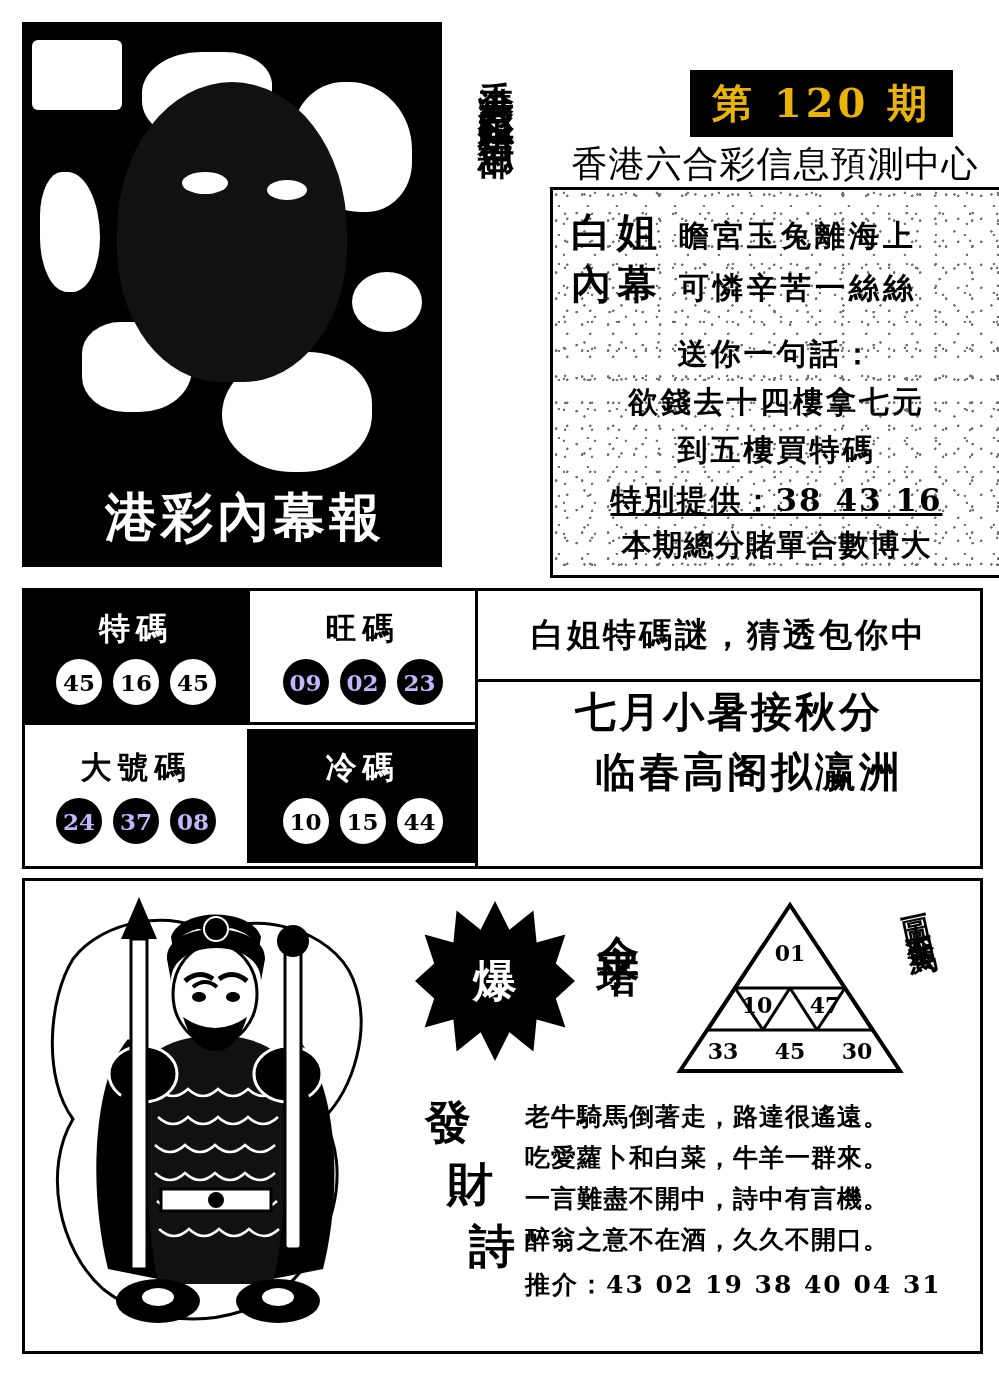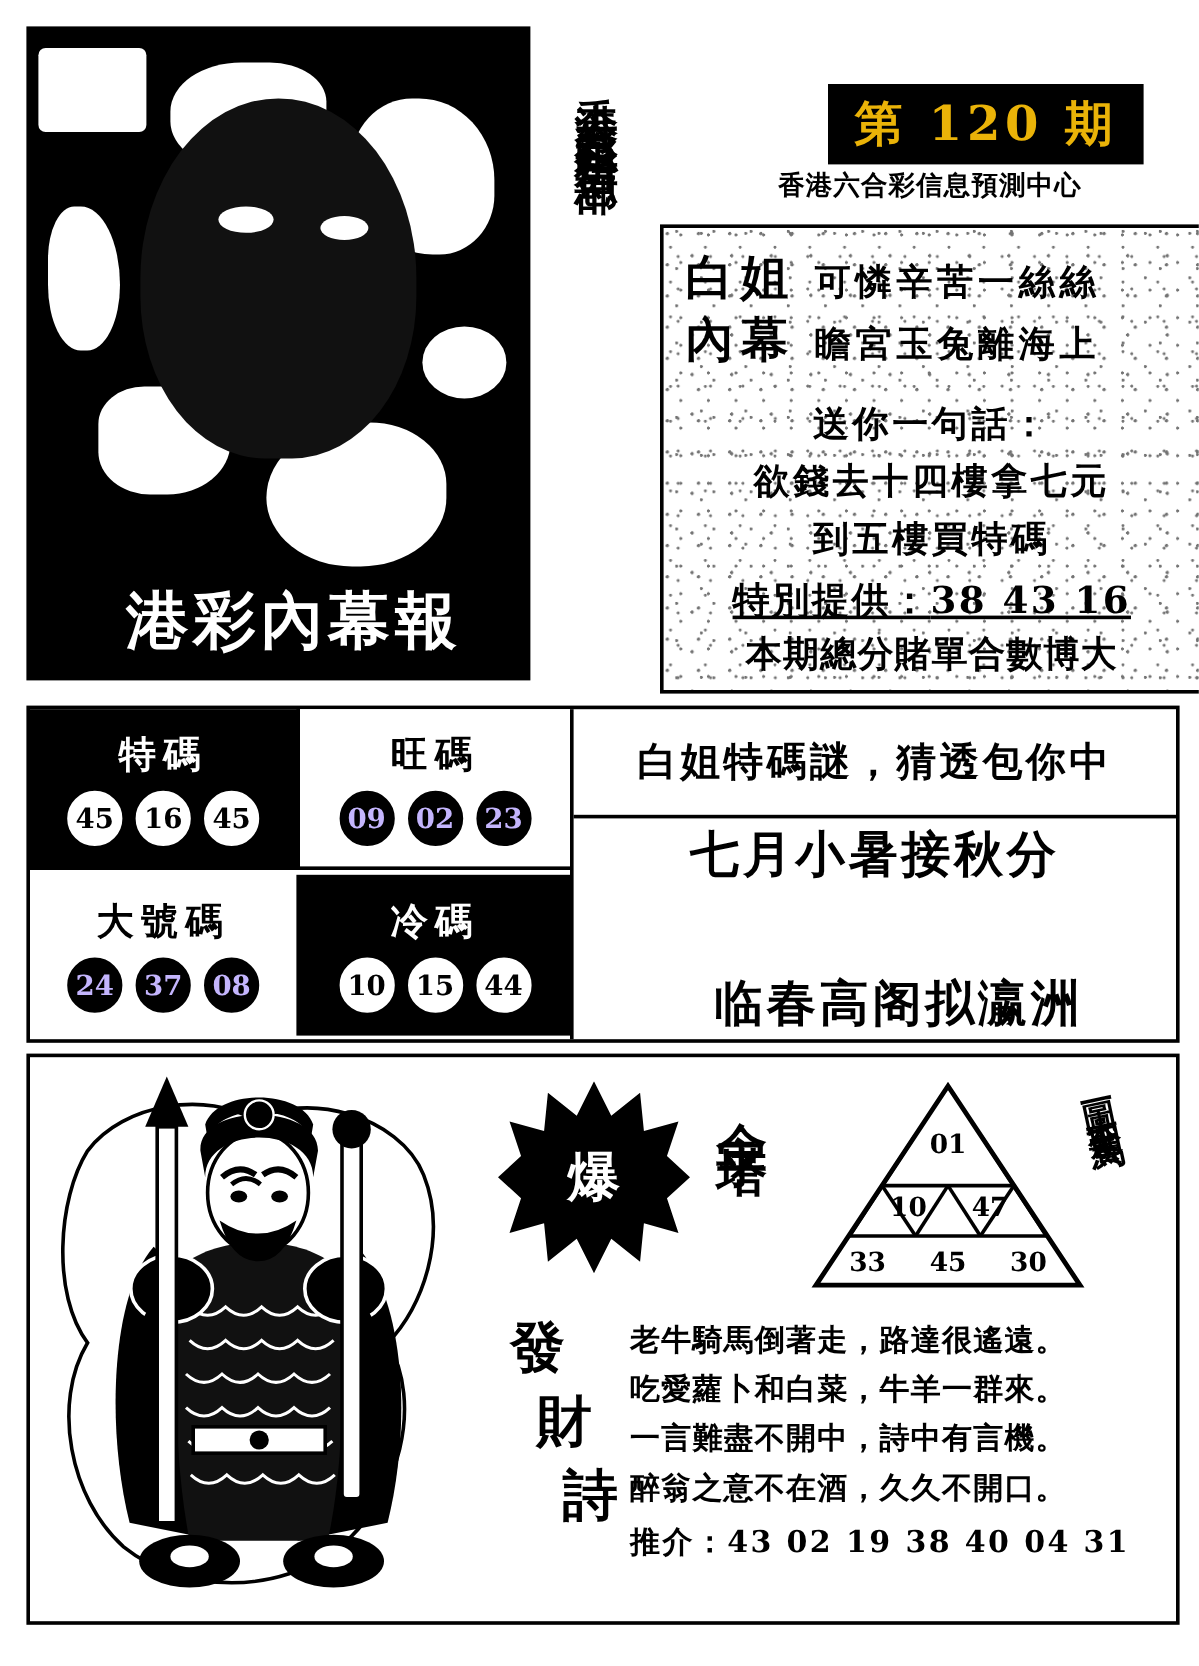--- a/index.html
+++ b/index.html
@@ -61,21 +61,21 @@
   }
 
   .issue{
     position:absolute;left:640px;top:48px;
     background:#000;color:#eab308;
     font-family:"DejaVu Serif",serif;font-size:40px;font-weight:bold;
     padding:6px 22px;letter-spacing:4px;margin-left:28px;
   }
   .center-name{
     position:absolute;left:528px;top:118px;width:450px;text-align:center;
-    font-family:"DejaVu Serif",serif;font-size:22px;font-weight:bold;
+    font-family:"DejaVu Serif",serif;font-size:36px;font-weight:normal;
     letter-spacing:1px;
   }
   .infobox{
     position:absolute;left:528px;top:165px;width:447px;height:385px;
     border:3px solid #000;
     background:#fff;
     overflow:hidden;
   }
   .infobox .noise{
     position:absolute;left:0;top:0;width:100%;height:100%;
@@ -145,21 +145,21 @@
   .cell.dark .ball{background:#fff;color:#000;border:2px solid #fff;}
   .mid-right{
     flex:1;display:flex;flex-direction:column;
   }
   .riddle{
     height:88px;display:flex;align-items:center;justify-content:center;
     border-bottom:3px solid #000;
     font-family:"DejaVu Serif",serif;font-size:33px;font-weight:bold;letter-spacing:3px;
   }
   .couplet{
-    flex:1;display:flex;flex-direction:column;align-items:center;justify-content:space-between;
+    flex:1;display:flex;flex-direction:column;align-items:center;justify-content:flex-start;
     font-family:"DejaVu Sans",sans-serif;font-size:41px;font-weight:bold;letter-spacing:3px;
     line-height:60px;
   }
   .couplet .l2{margin-left:40px;}
 
   
   .bot{
     position:absolute;left:22px;top:878px;width:955px;height:470px;
     border:3px solid #000;
   }
@@ -244,22 +244,22 @@
     <div class="center-name">香港六合彩信息預測中心</div>
 
     <div class="infobox">
       <div class="noise"></div>
       <div class="row1">
         <div class="bj">
           <div>白姐</div>
           <div>內幕</div>
         </div>
         <div class="poem2">
+          <div>瞻宮玉兔離海上</div>
           <div>可憐辛苦一絲絲</div>
-          <div>瞻宮玉兔離海上</div>
         </div>
       </div>
       <div class="send">
         <span class="sline">送你一句話：</span>
         <span class="sline">欲錢去十四樓拿七元</span>
         <span class="sline">到五樓買特碼</span>
       </div>
       <div class="special">
         <span>特別提供：</span><span>38 43 16</span>
       </div>

